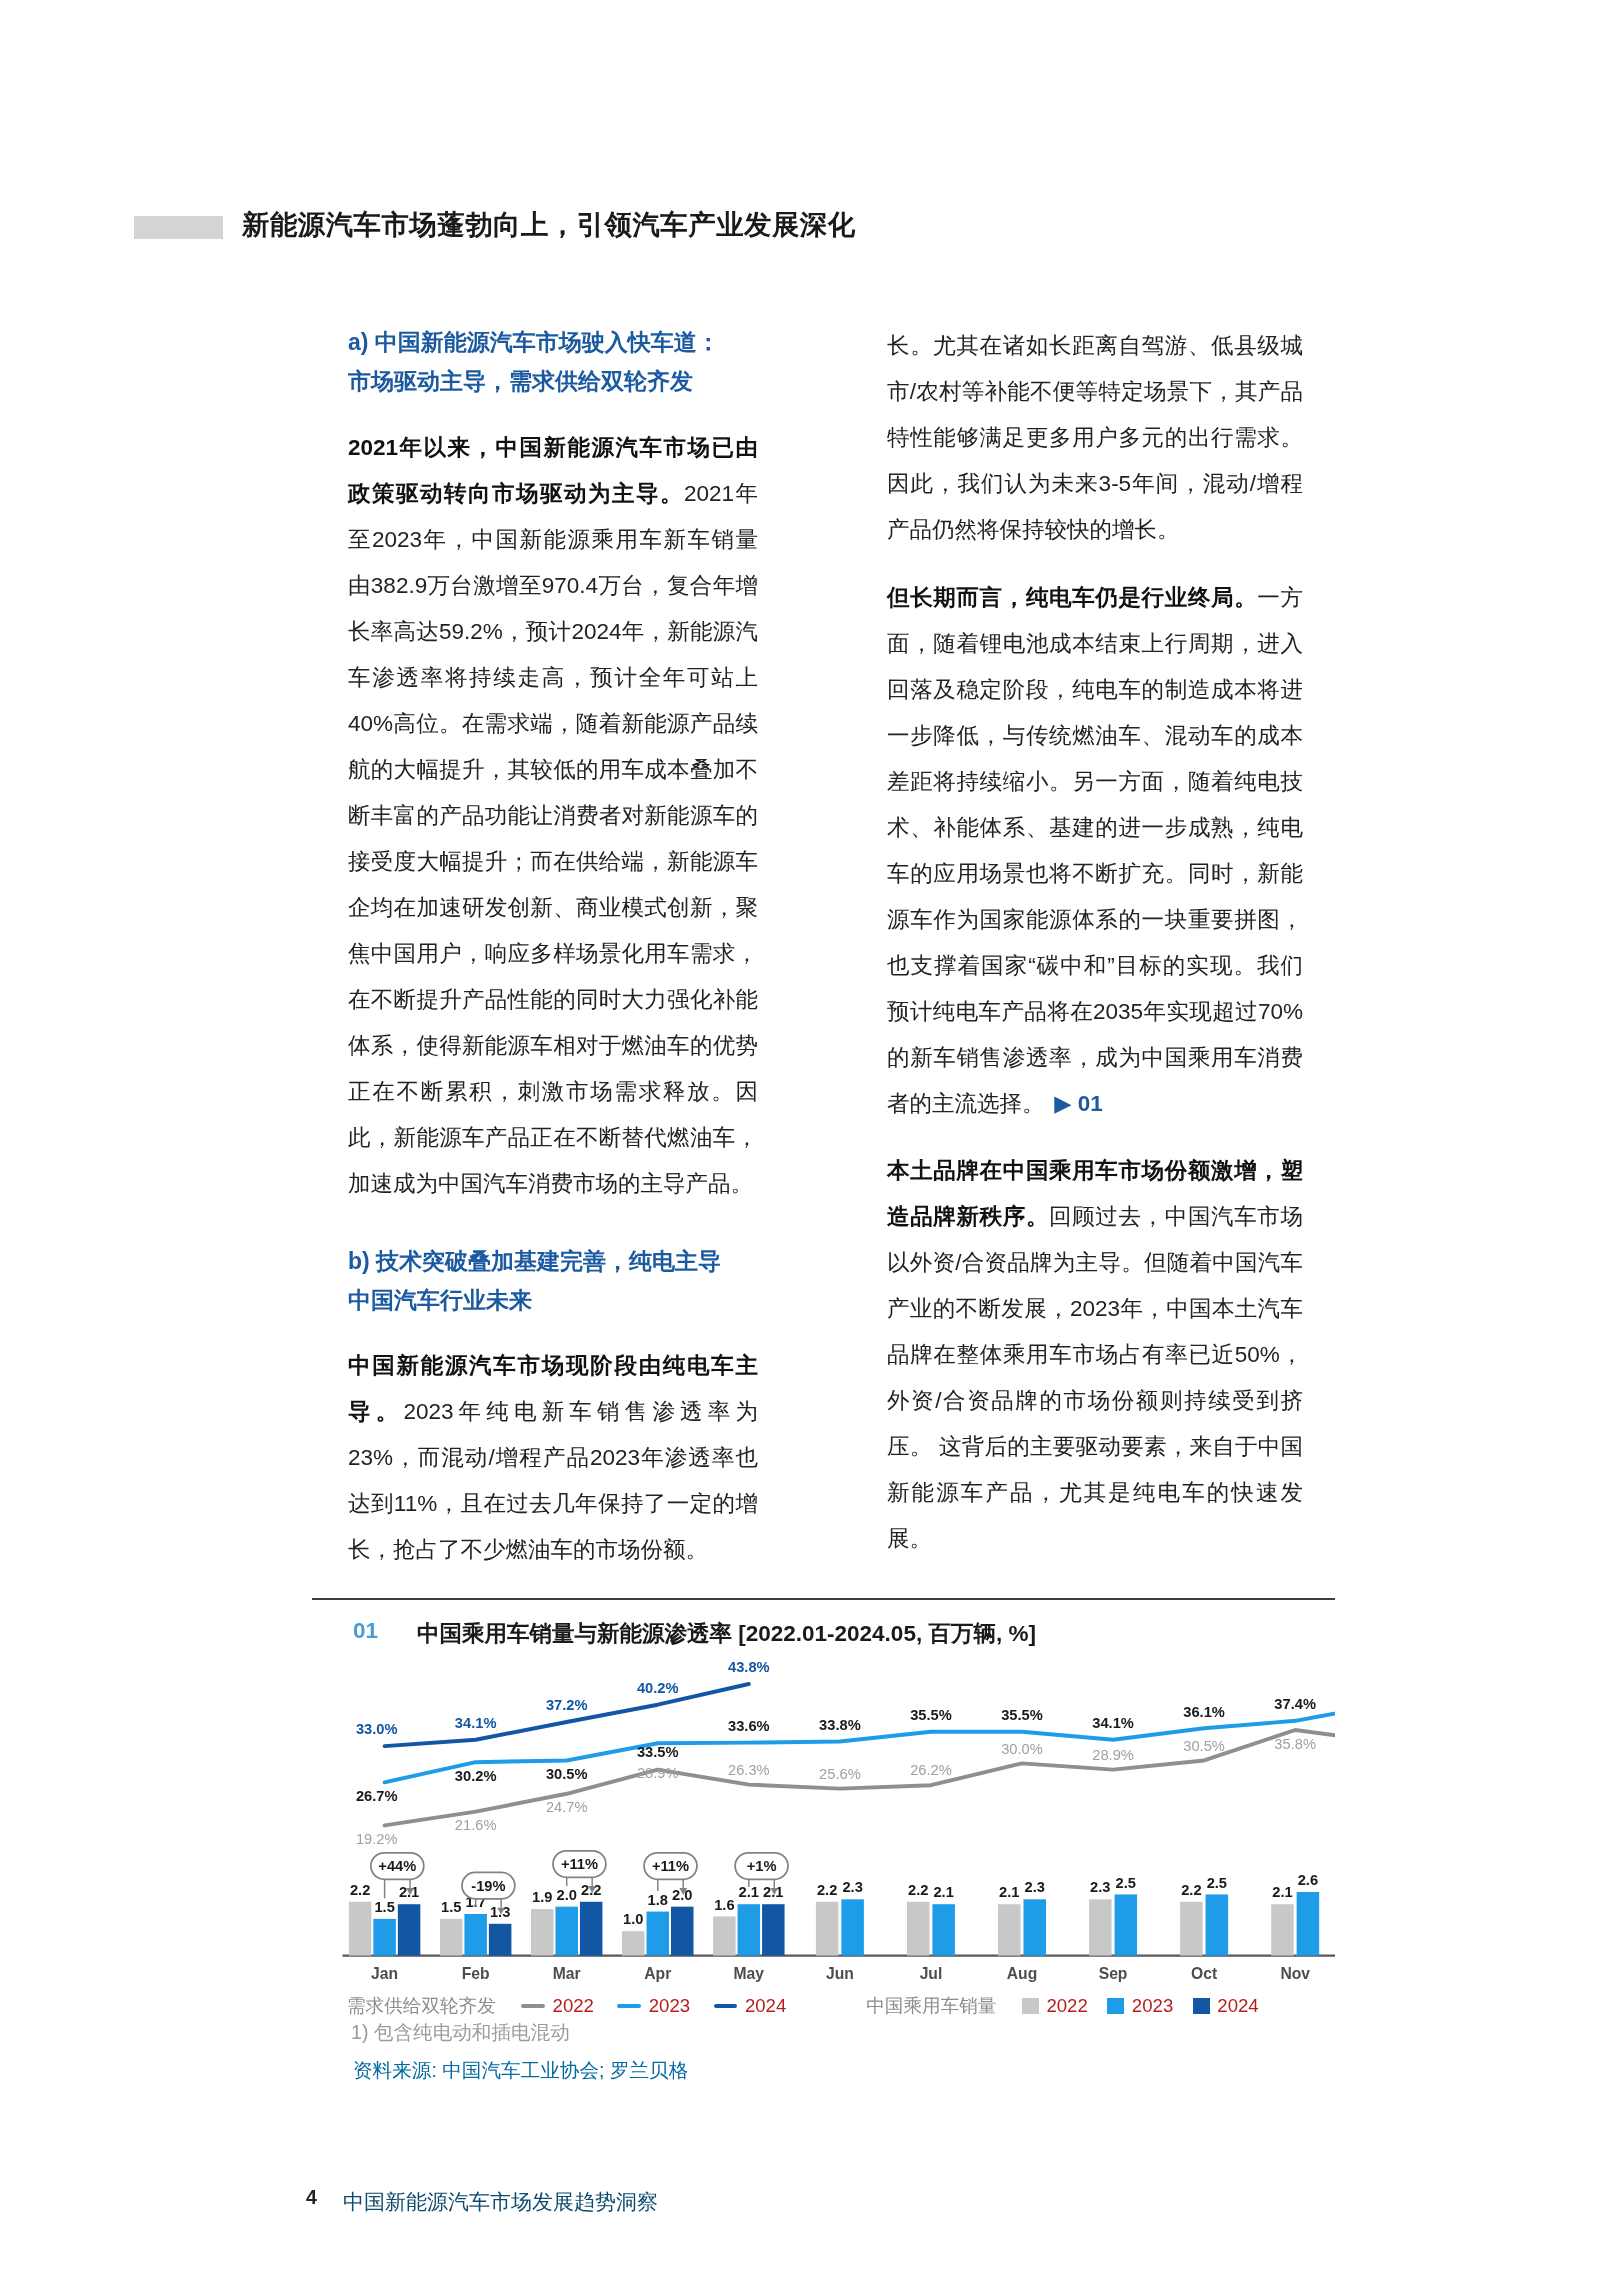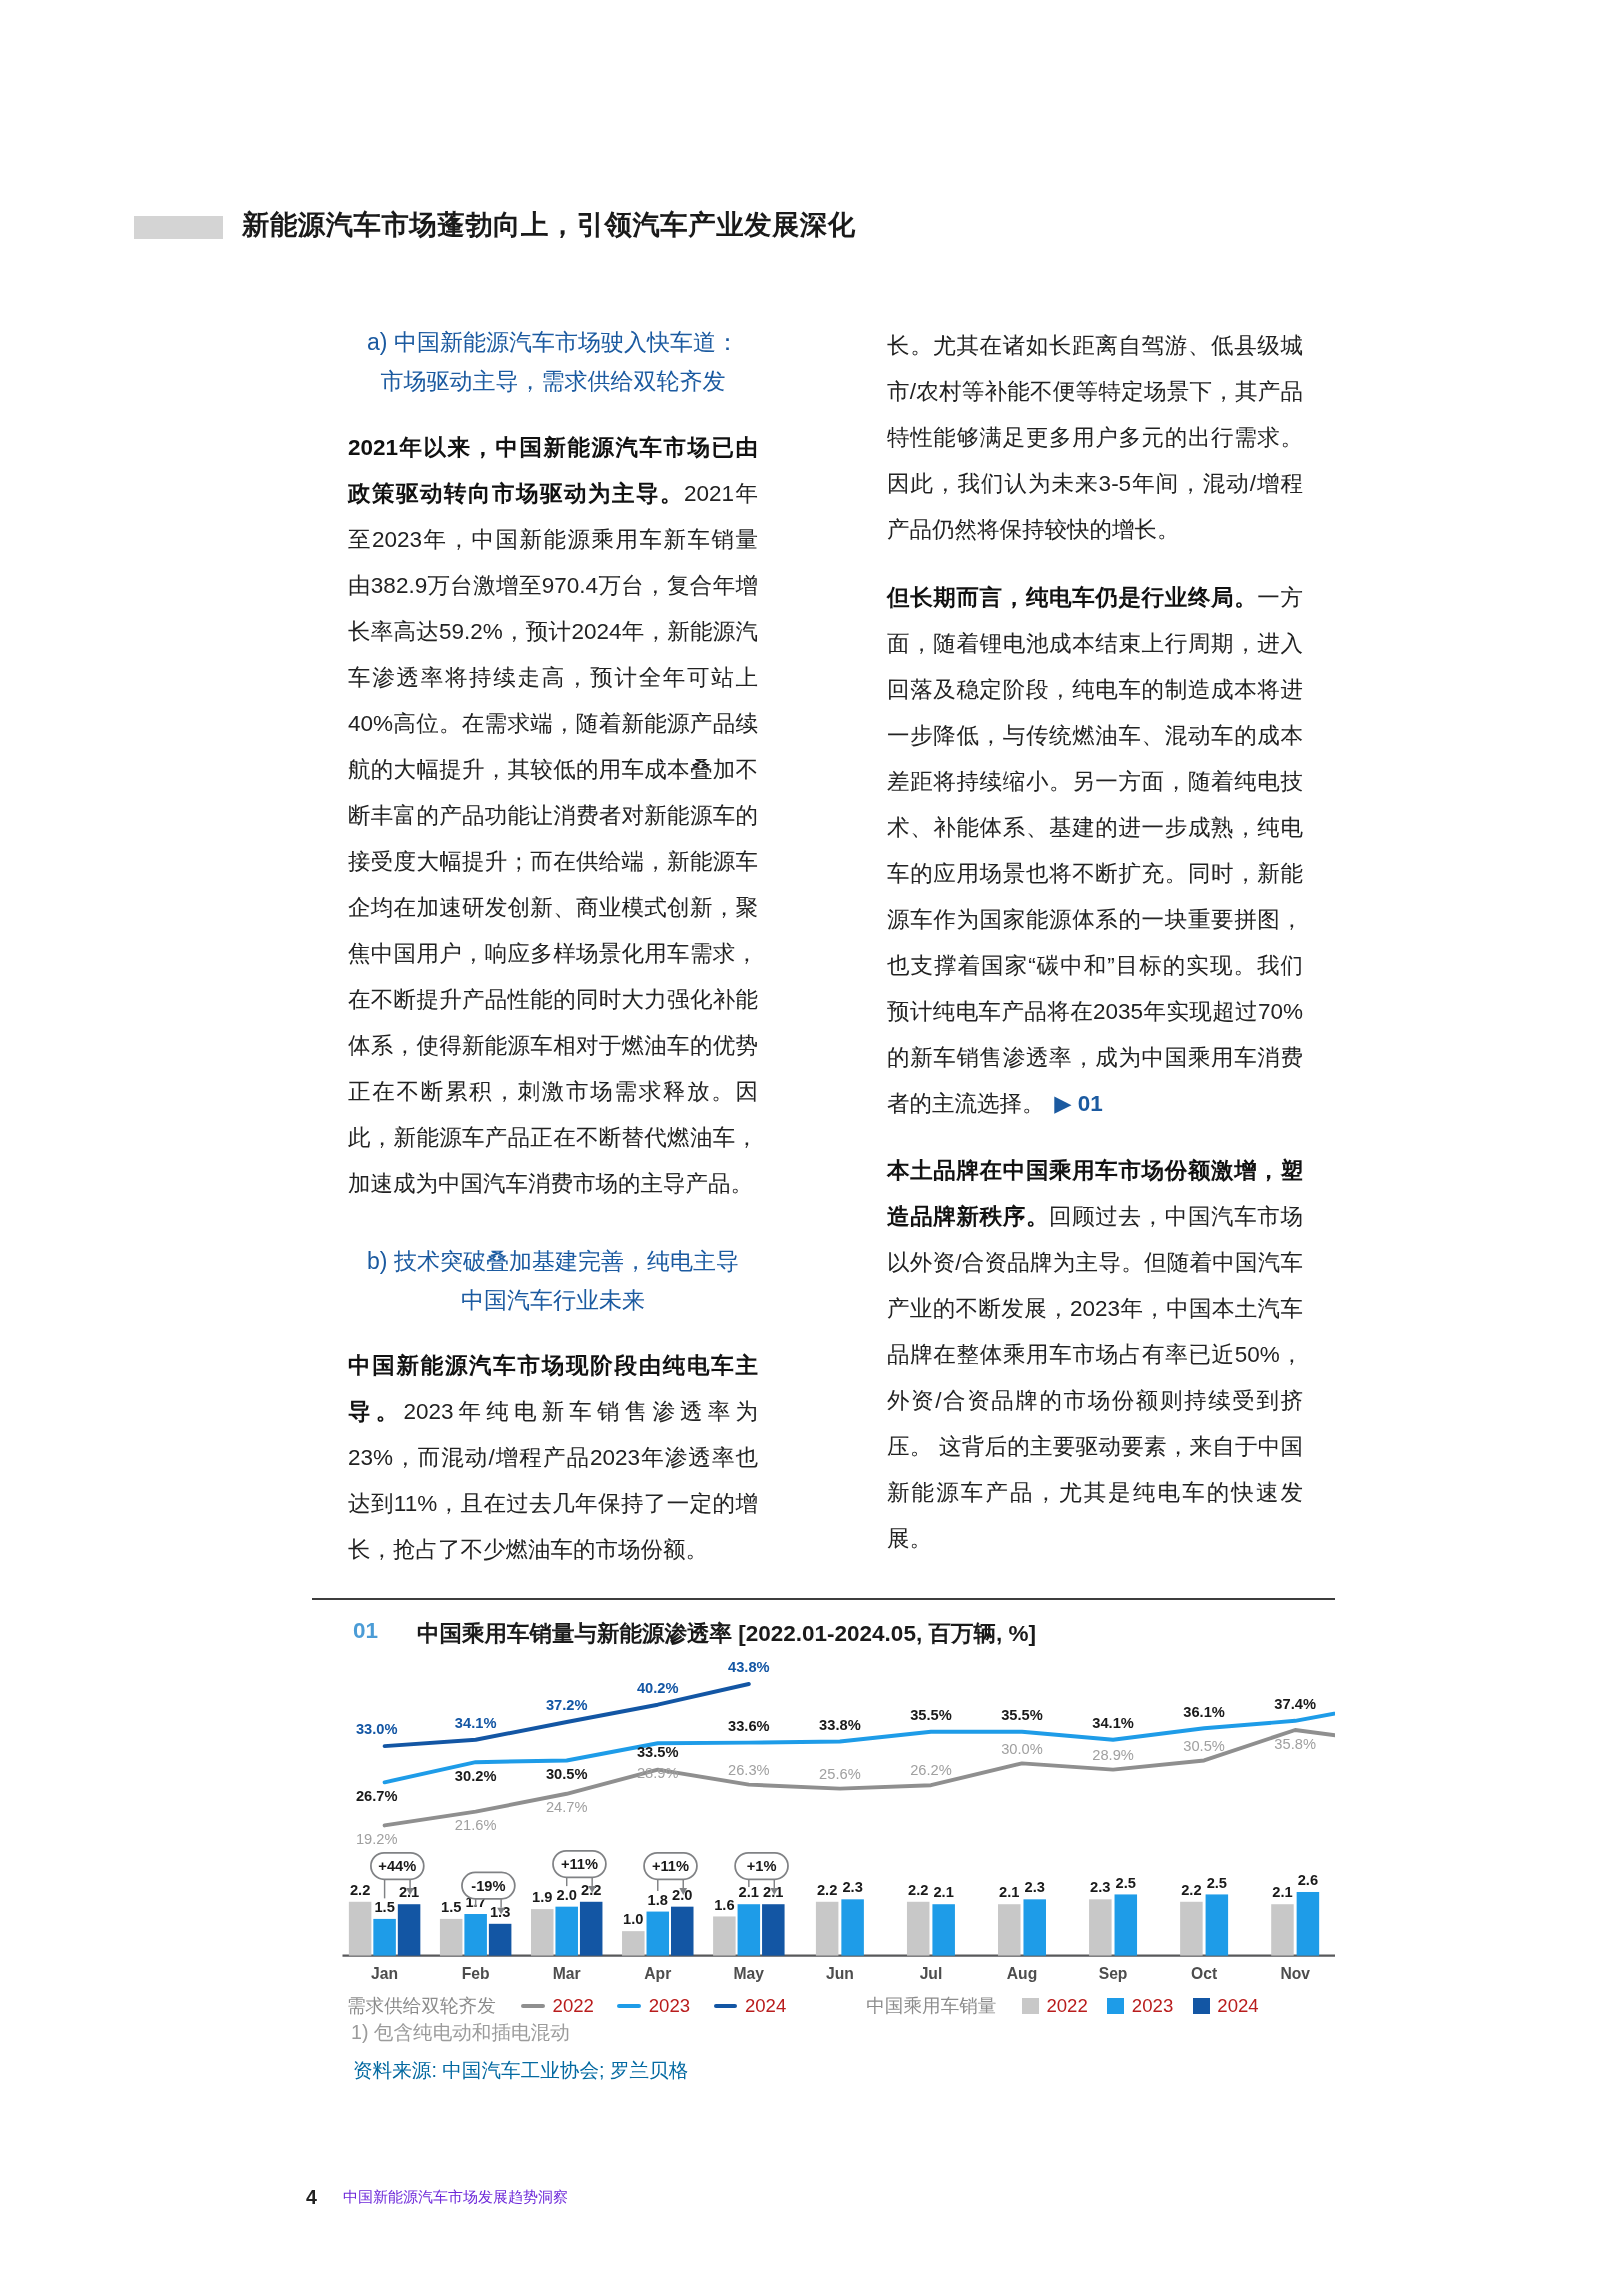--- a/index.html
+++ b/index.html
@@ -10,22 +10,22 @@
   
   .accent-bar{position:absolute;left:134px;top:216px;width:89px;height:22.5px;background:#d4d4d4;}
   .page-title{position:absolute;left:242px;top:208px;margin:0;font-size:27.4px;line-height:33px;
               font-weight:700;color:#1a1a1a;letter-spacing:0.5px;}
 
   
   .columns{position:absolute;left:0;top:323px;width:1621px;height:1274px;overflow:hidden;}
   .col{position:absolute;top:0;}
   .col-left{left:348px;width:410px;}
   .col-right{left:887px;width:416px;}
-  .col h2{margin:0 0 23.5px 0;font-size:23px;line-height:39px;font-weight:400;
-          color:#1b5aa0;white-space:pre-line;text-align:center;}
+  .col h2{margin:0 0 23.5px 0;font-size:23px;line-height:39px;font-weight:700;
+          color:#1b5aa0;white-space:pre-line;}
   .col h2.mt{margin-top:35px;}
   .col p{margin:0 0 21.6px 0;font-size:22.5px;line-height:46px;text-align:justify;color:#222;}
   .col p strong{color:#111;}
   .fig-ref{color:#1b5aa0;font-weight:700;margin-left:9.8px;white-space:nowrap;}
 
   
   .figure{position:absolute;left:312px;top:1598px;width:1110px;height:502px;background:#fff;}
   .fig-rule{position:absolute;left:0;top:0;width:100%;height:2px;background:#3d3d3d;}
   .fig-header{position:absolute;left:0;top:19.6px;width:100%;}
   .fig-num{position:absolute;left:41px;top:0;font-size:22.5px;font-weight:700;color:#4b9cd6;}
@@ -45,21 +45,21 @@
   .lg-square{display:inline-block;width:16.7px;height:16.7px;}
   .lg-year{color:#b91c1c;}
   .lg-gap{width:29px;}
 
   .footnote{position:absolute;left:39px;top:421px;font-size:19.6px;color:#9b9b9b;}
   .source{position:absolute;left:41px;top:459px;font-size:19.6px;color:#0369a1;}
 
   
   .page-footer{position:absolute;left:0;top:2186px;width:1621px;}
   .page-num{position:absolute;left:306px;top:0;font-size:19.6px;font-weight:700;color:#222;}
-  .footer-text{position:absolute;left:343px;top:2px;font-size:15px;color:#6d28d9;}
+  .footer-text{position:absolute;left:343px;top:2px;font-size:21px;color:#0c4a6e;}
 </style>
 </head>
 <body>
 
 <div class="page">
 
   <div class="accent-bar"></div>
   <h1 class="page-title">新能源汽车市场蓬勃向上，引领汽车产业发展深化</h1>
 
   <main class="columns">

